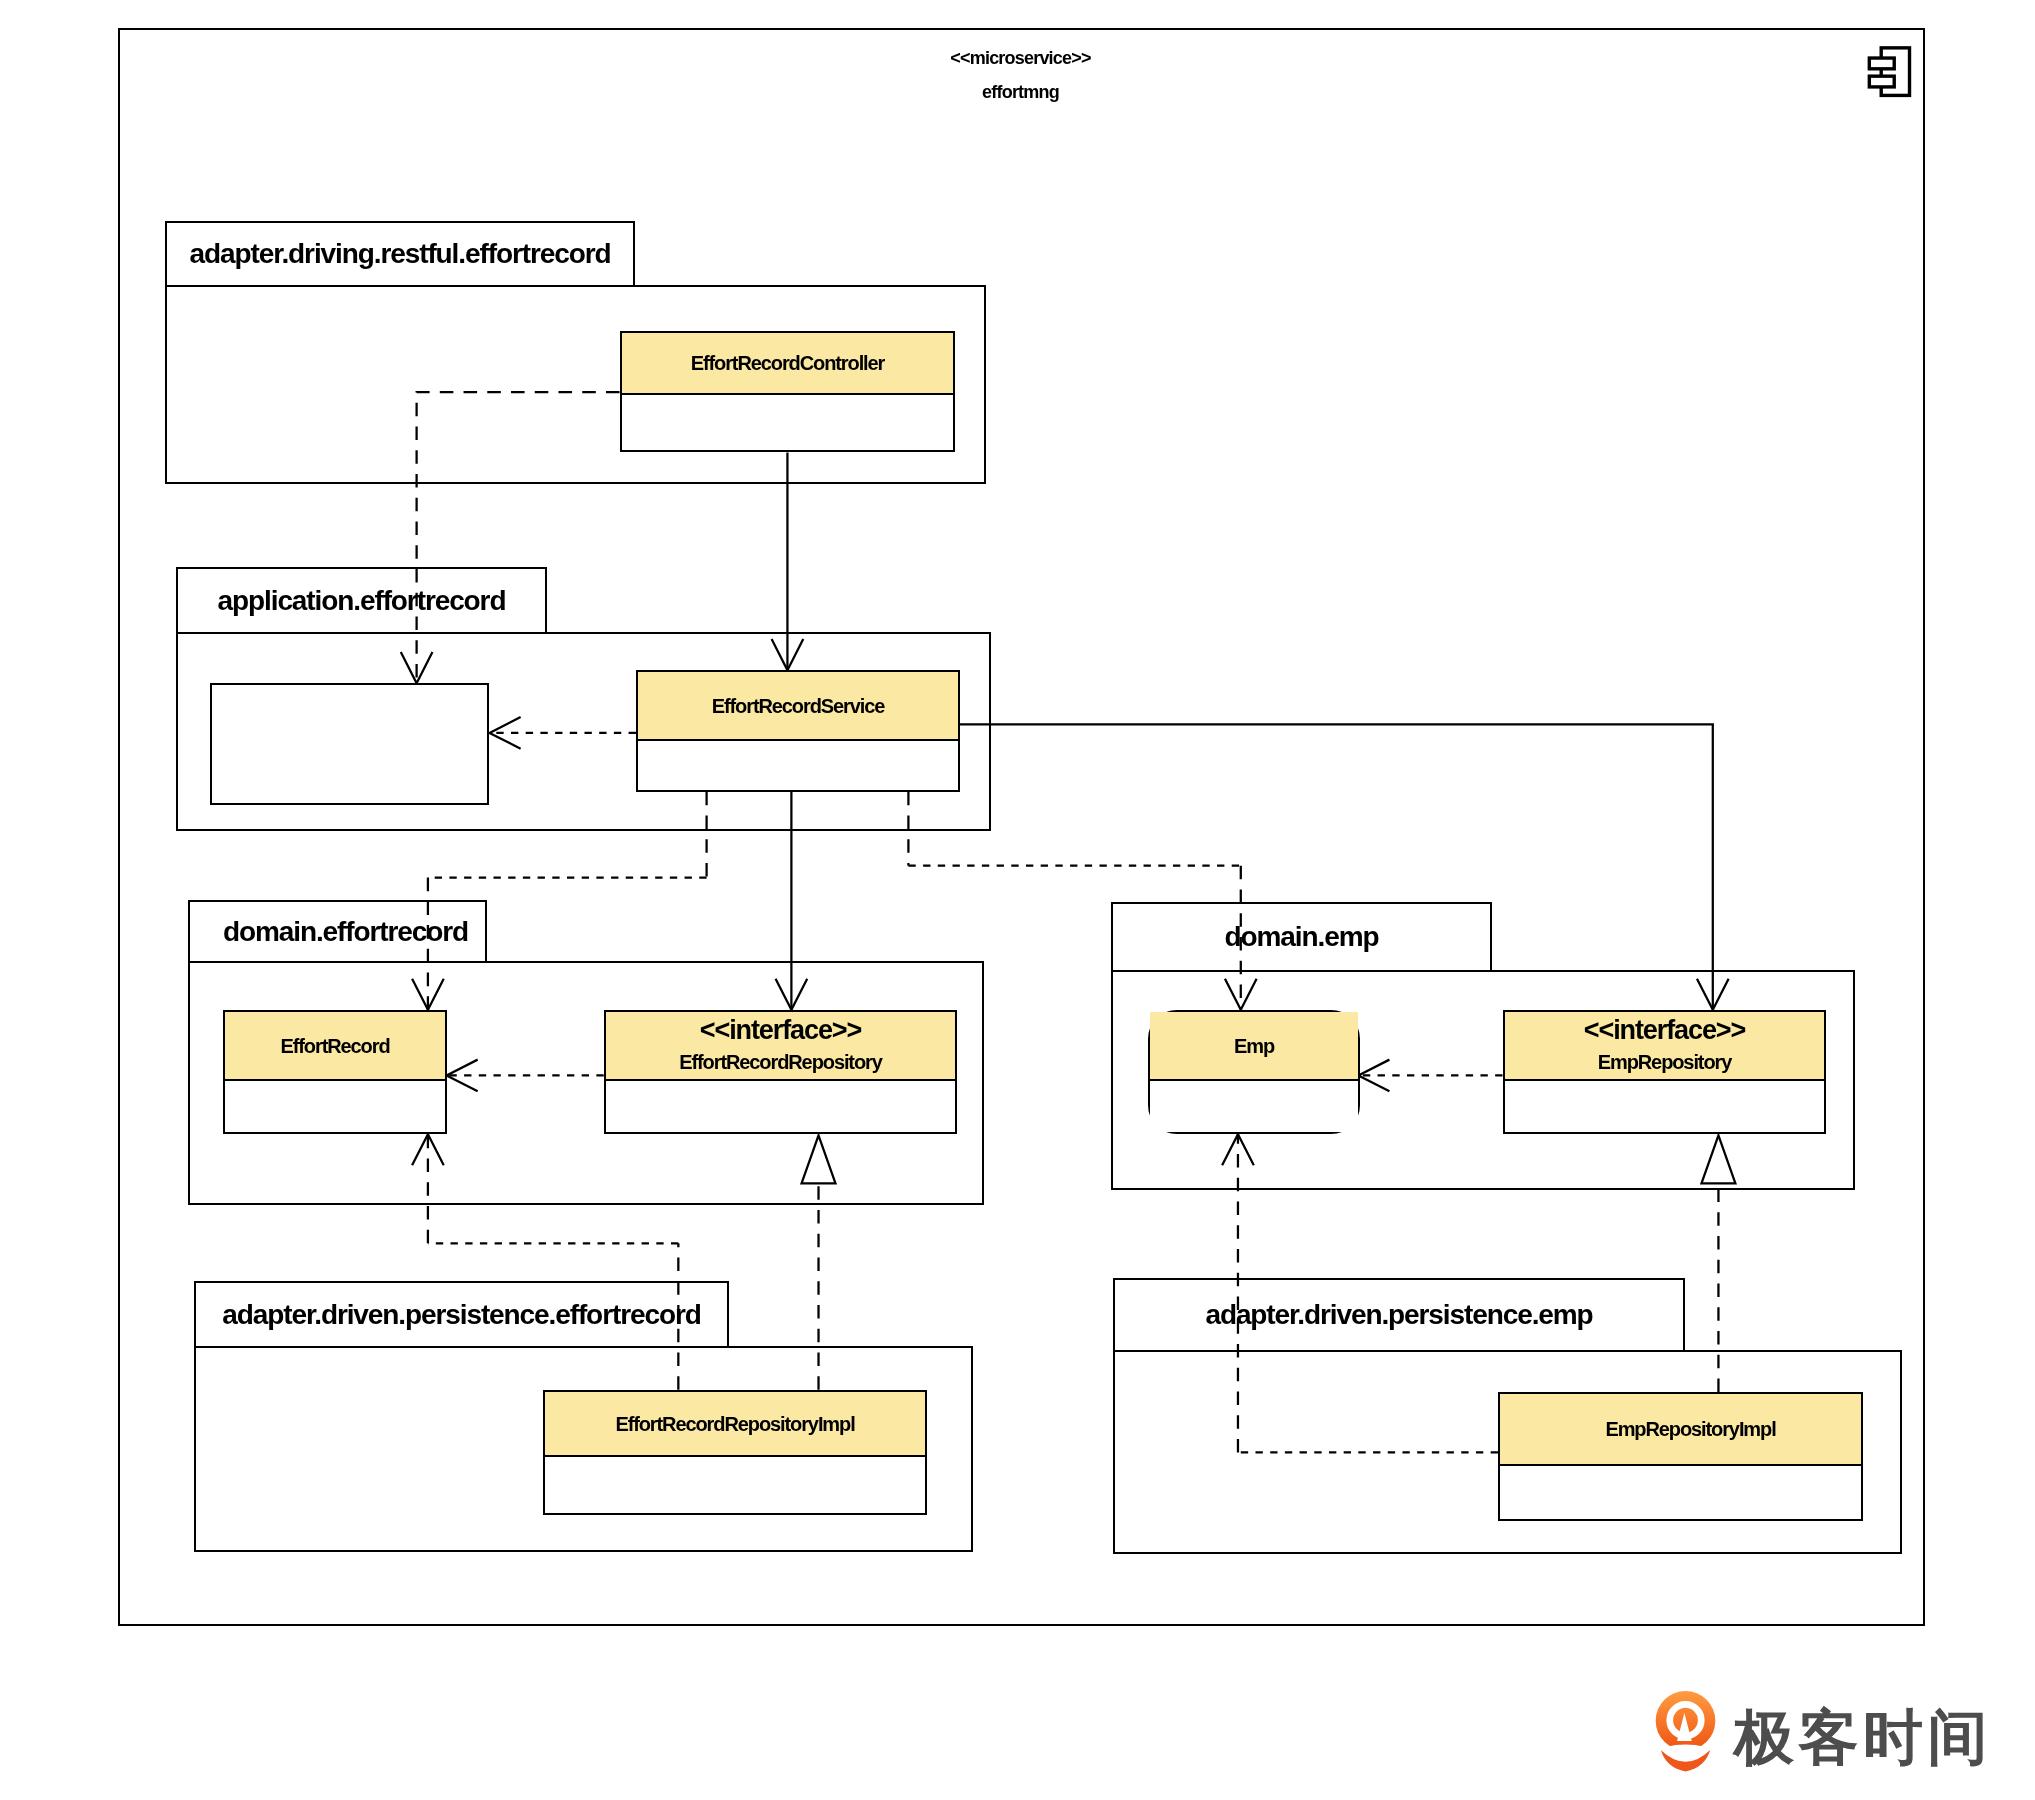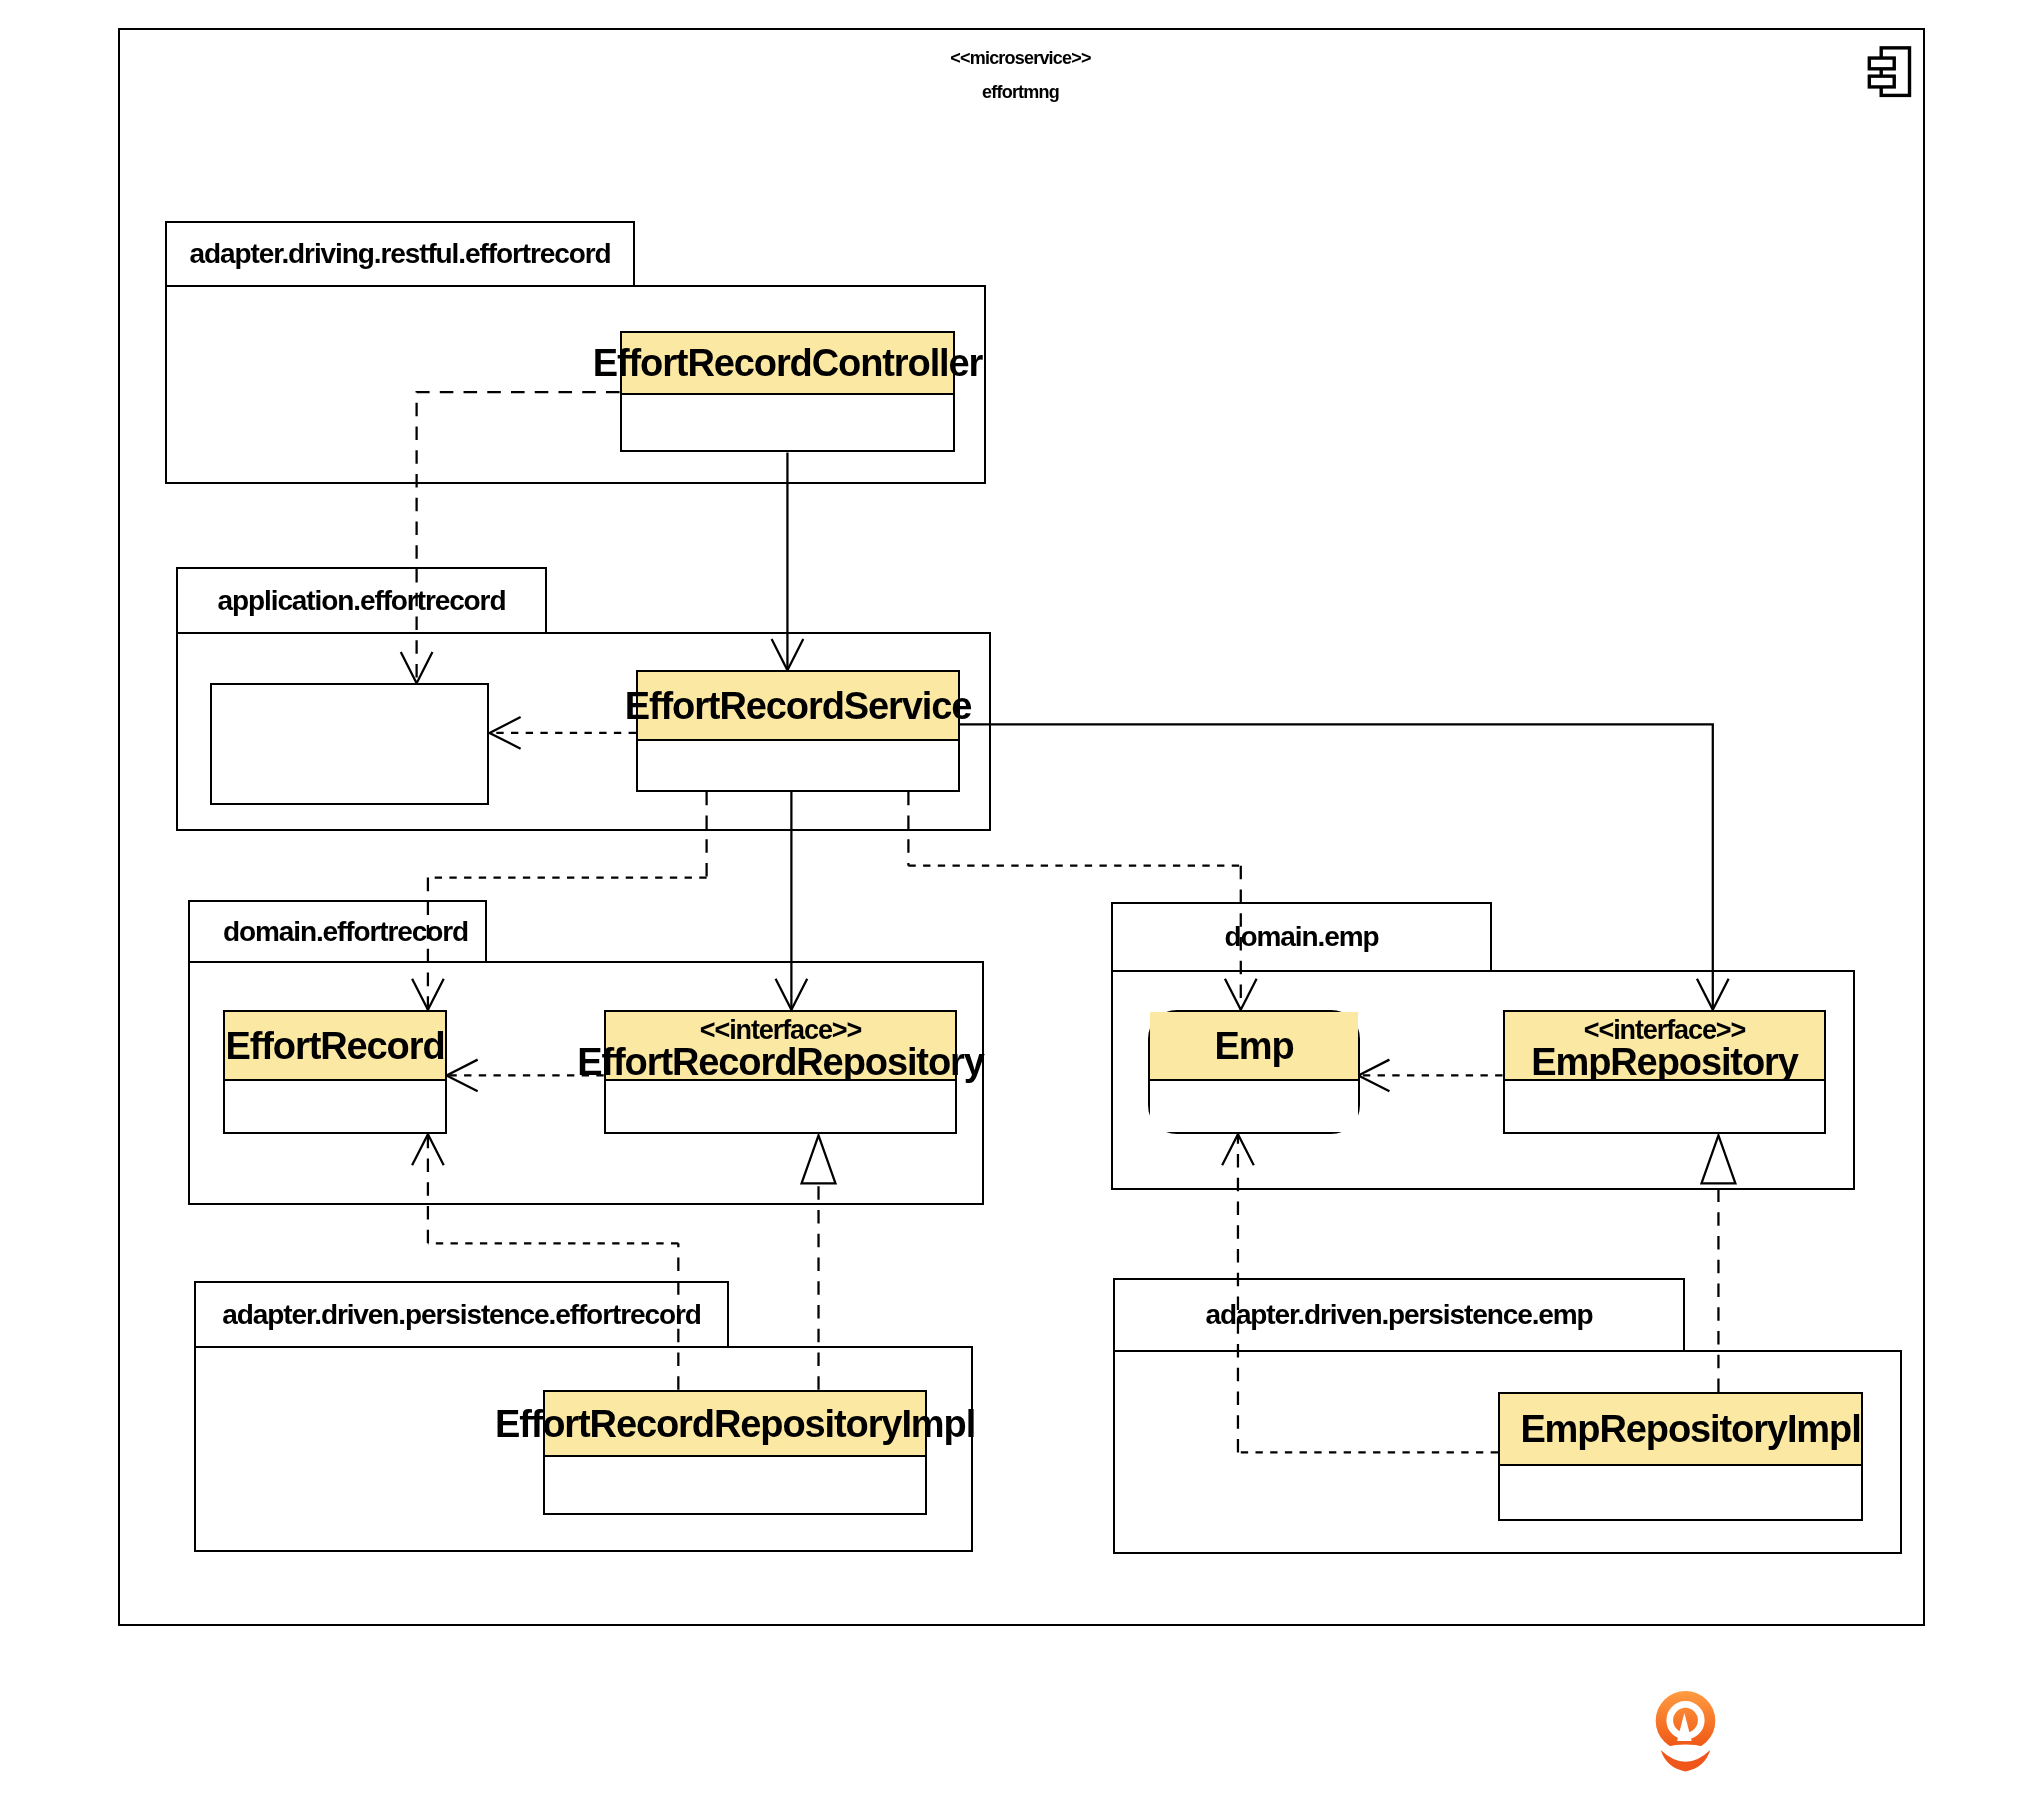--- a/index.html
+++ b/index.html
@@ -17,21 +17,21 @@
   
   .pkg-tab { border:2.3px solid #000; border-bottom:none; background:#fff;
              display:flex; align-items:center; justify-content:center; z-index:1;text-align:right; }
   .pkg-body { border:2.3px solid #000; background:#fff; z-index:1; }
   .pkg-label { font-weight:bold; font-size:28px; letter-spacing:-1.1px; white-space:nowrap; }
 
   
   .cls { border:2.3px solid #000; background:#fff; display:flex; flex-direction:column; z-index:3; }
   .cls-header { background:#FBE8A3; border-bottom:2.3px solid #000;
                 display:flex; flex-direction:column; align-items:center; justify-content:center; }
-  .cls-name { font-weight:bold; font-size:38px; letter-spacing:-1.1px; white-space:nowrap; line-height:32px; }
+  .cls-name { font-weight:bold; font-size:20px; letter-spacing:-1.1px; white-space:nowrap; line-height:32px; }
   .cls-stereo { font-weight:bold; font-size:27px; letter-spacing:-1.1px; white-space:nowrap; line-height:32px; }
   .cls-body { flex:1 1 auto; background:#fff; }
 
   
   #edges { position:absolute; left:0; top:0; z-index:2; pointer-events:none; }
   #edges path, #edges line { stroke:#000000; stroke-width:4; fill:none; }
   .dash-l { stroke-dasharray:24 18; }
   .dash-s { stroke-dasharray:13 13; }
   .tri { fill:#ffffff; }
 
@@ -228,14 +228,15 @@
         <stop offset="0" stop-color="#FF9C41"></stop>
         <stop offset="1" stop-color="#EE5312"></stop>
       </linearGradient>
     </defs>
     <circle cx="56" cy="58" r="53" fill="url(#og)"></circle>
     <ellipse cx="56" cy="117" rx="47" ry="17" fill="#ffffff"></ellipse>
     <path d="M12 110 Q56 152 100 110 Q90 142 56 148 Q22 142 12 110 Z" fill="#F0561A"></path>
     <circle cx="56" cy="57" r="28" fill="none" stroke="#ffffff" stroke-width="12"></circle>
     <path d="M41 94 L54 44 L67 94 Z" fill="#ffffff"></path>
   </svg>
+  <span class="abs logo-text" style="left:80px; top:10.2px;">极客时间</span>
 </div>
 
 
 </body></html>

